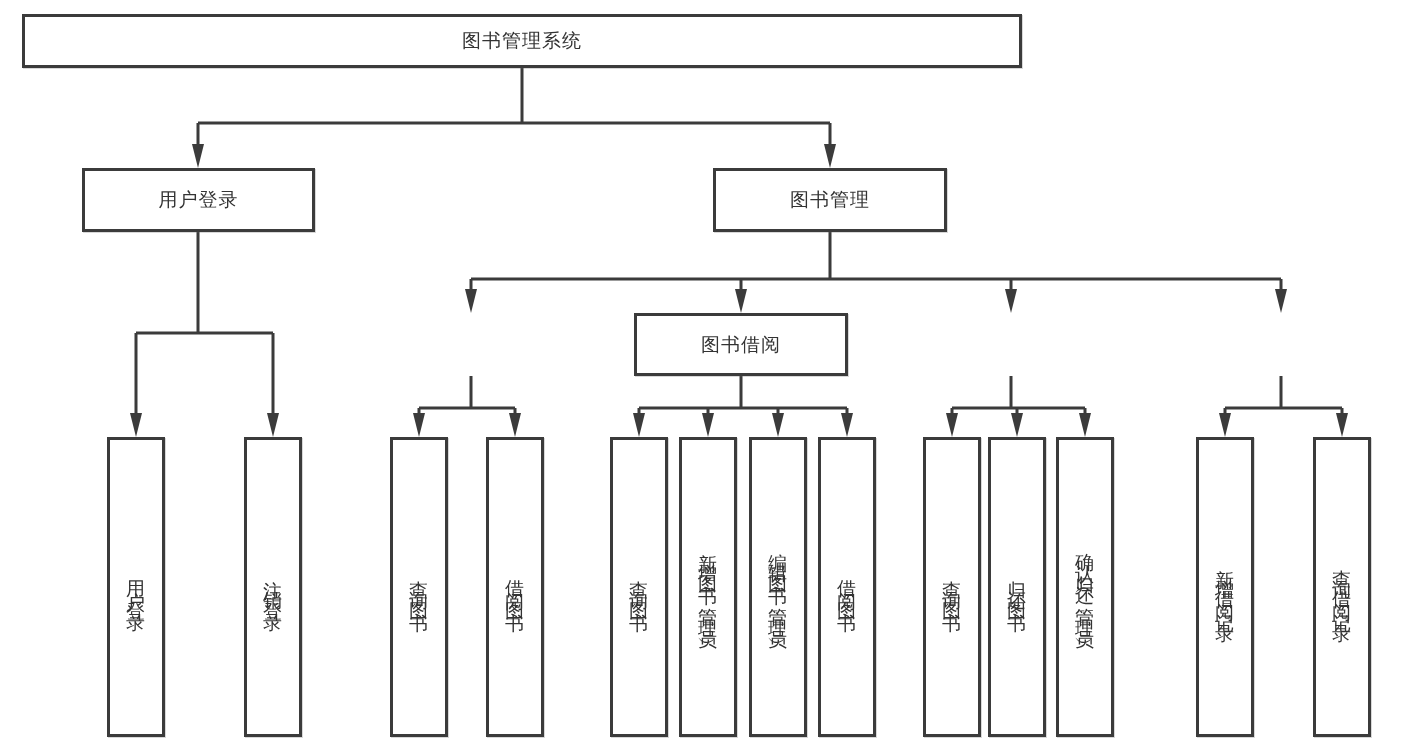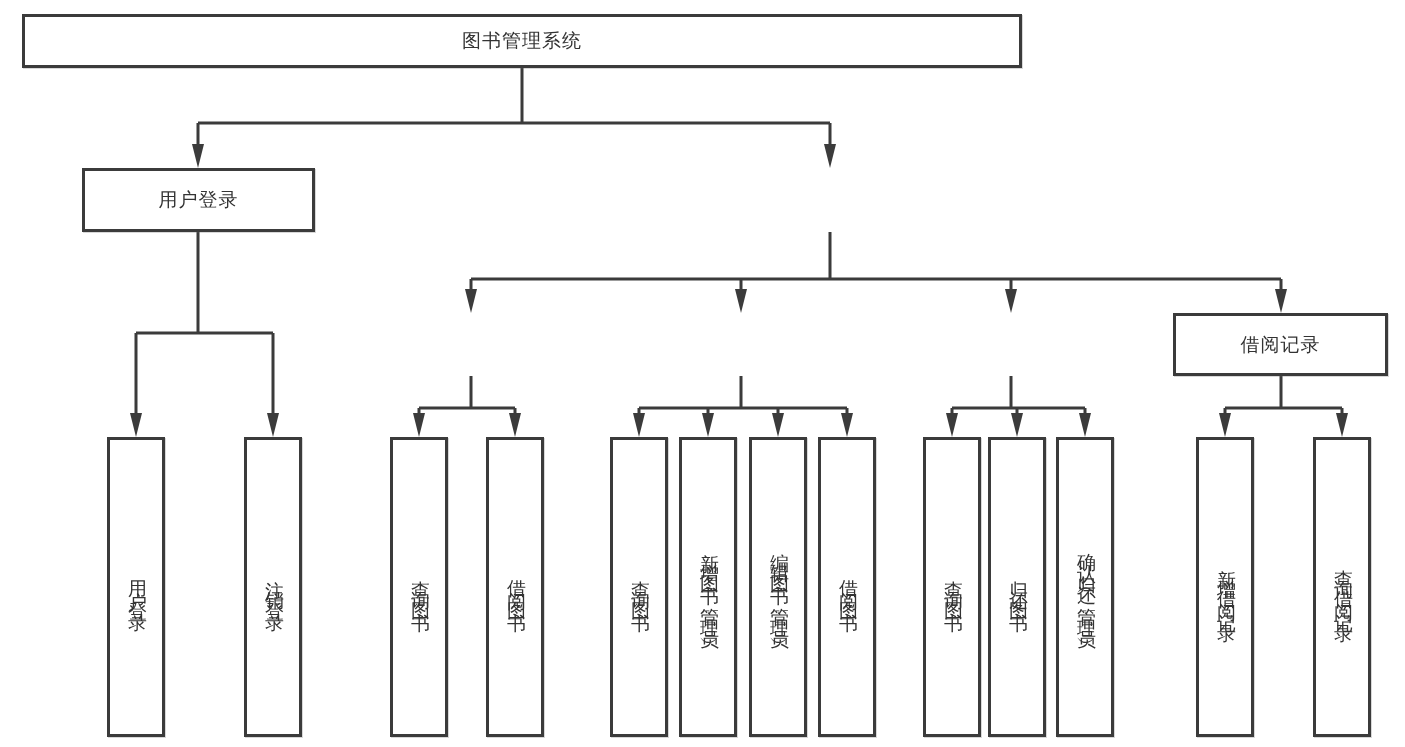--- a/index.html
+++ b/index.html
@@ -1,18 +1,18 @@
 <!DOCTYPE html>
 <html style="--line: #3b3b3b; --text: #333333; --wm-gray: #a8a8a8; --wm-pink: #f69e9e;"><head>
 <meta charset="utf-8">
 <style>
   html,body{margin:0;padding:0;background:#ffffff;}
   .stage{
     position:relative;width:1405px;height:747px;background:#ffffff;
-    font-family:Liberation Mono, monospace;overflow:hidden;
+    font-family:Liberation Sans, sans-serif;overflow:hidden;
   }
   .wires{position:absolute;left:0;top:0;}
   .wires path{stroke:var(--line,#3b3b3b);stroke-width:3;fill:none;}
   .wires polygon{fill:var(--line,#3b3b3b);stroke:none;}
   .node{
     position:absolute;box-sizing:border-box;background:#ffffff;
     border:3px solid var(--line,#3b3b3b);
     box-shadow:1px 1px 0 rgba(100,100,100,.25);
     display:flex;align-items:center;justify-content:center;
     color:var(--text,#333333);
@@ -67,23 +67,26 @@
       </g>
   </svg>
 
   <div class="node h" style="left:22px;top:14px;width:1000px;height:54px">
     <span class="lbl">图书管理系统</span>
   </div>
 
   <div class="node h" style="left:82px;top:168px;width:233px;height:64px">
     <span class="lbl">用户登录</span>
   </div>
+  <div class="node h" style="left:713px;top:168px;width:234px;height:64px">
+    <span class="lbl">图书管理</span>
+  </div>
 
-  <div class="node h" style="left:1173px;top:313px;width:215px;height:63px">
-    <span class="lbl">借阅记录</span>
+  <div class="node h" style="left:634px;top:313px;width:214px;height:63px">
+    <span class="lbl">图书借阅</span>
   </div>
 
   <div class="node v" style="left:107px;top:437px;width:58px;height:300px">
     <span class="lbl">用户登录</span>
   </div>
   <div class="node v" style="left:244px;top:437px;width:58px;height:300px">
     <span class="lbl">注销登录</span>
   </div>
 
   <div class="node v" style="left:390px;top:437px;width:58px;height:300px">

